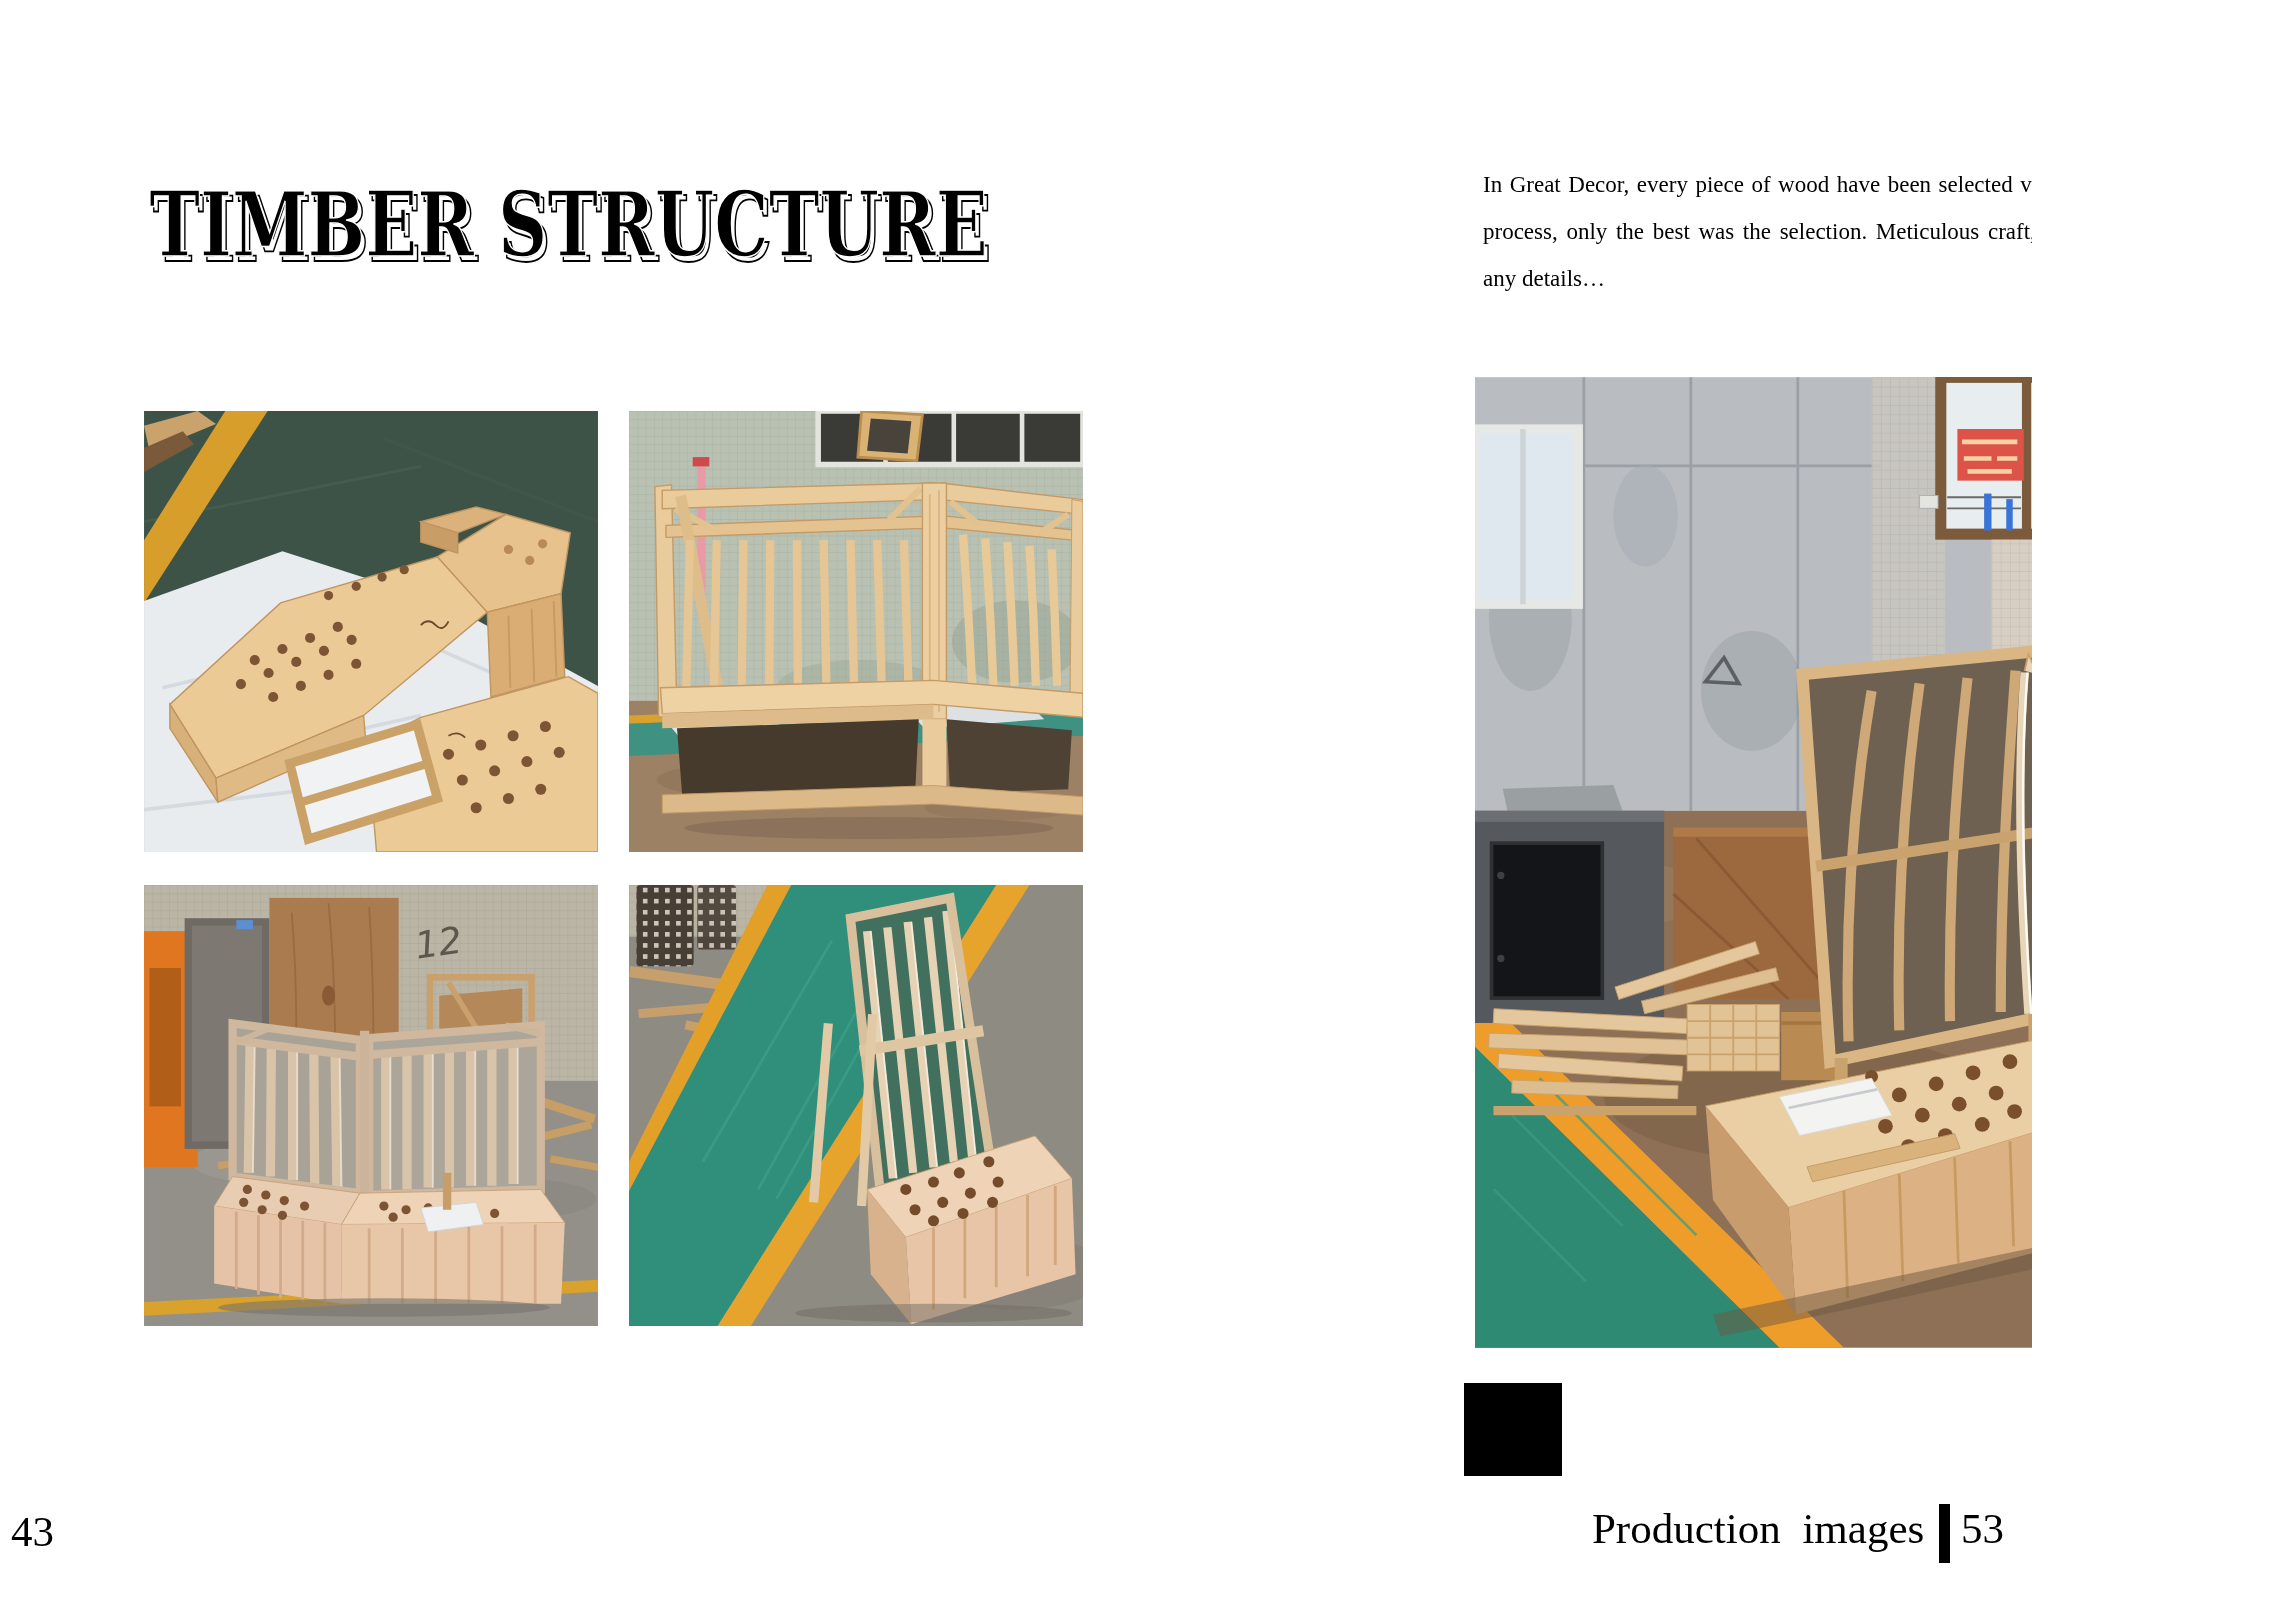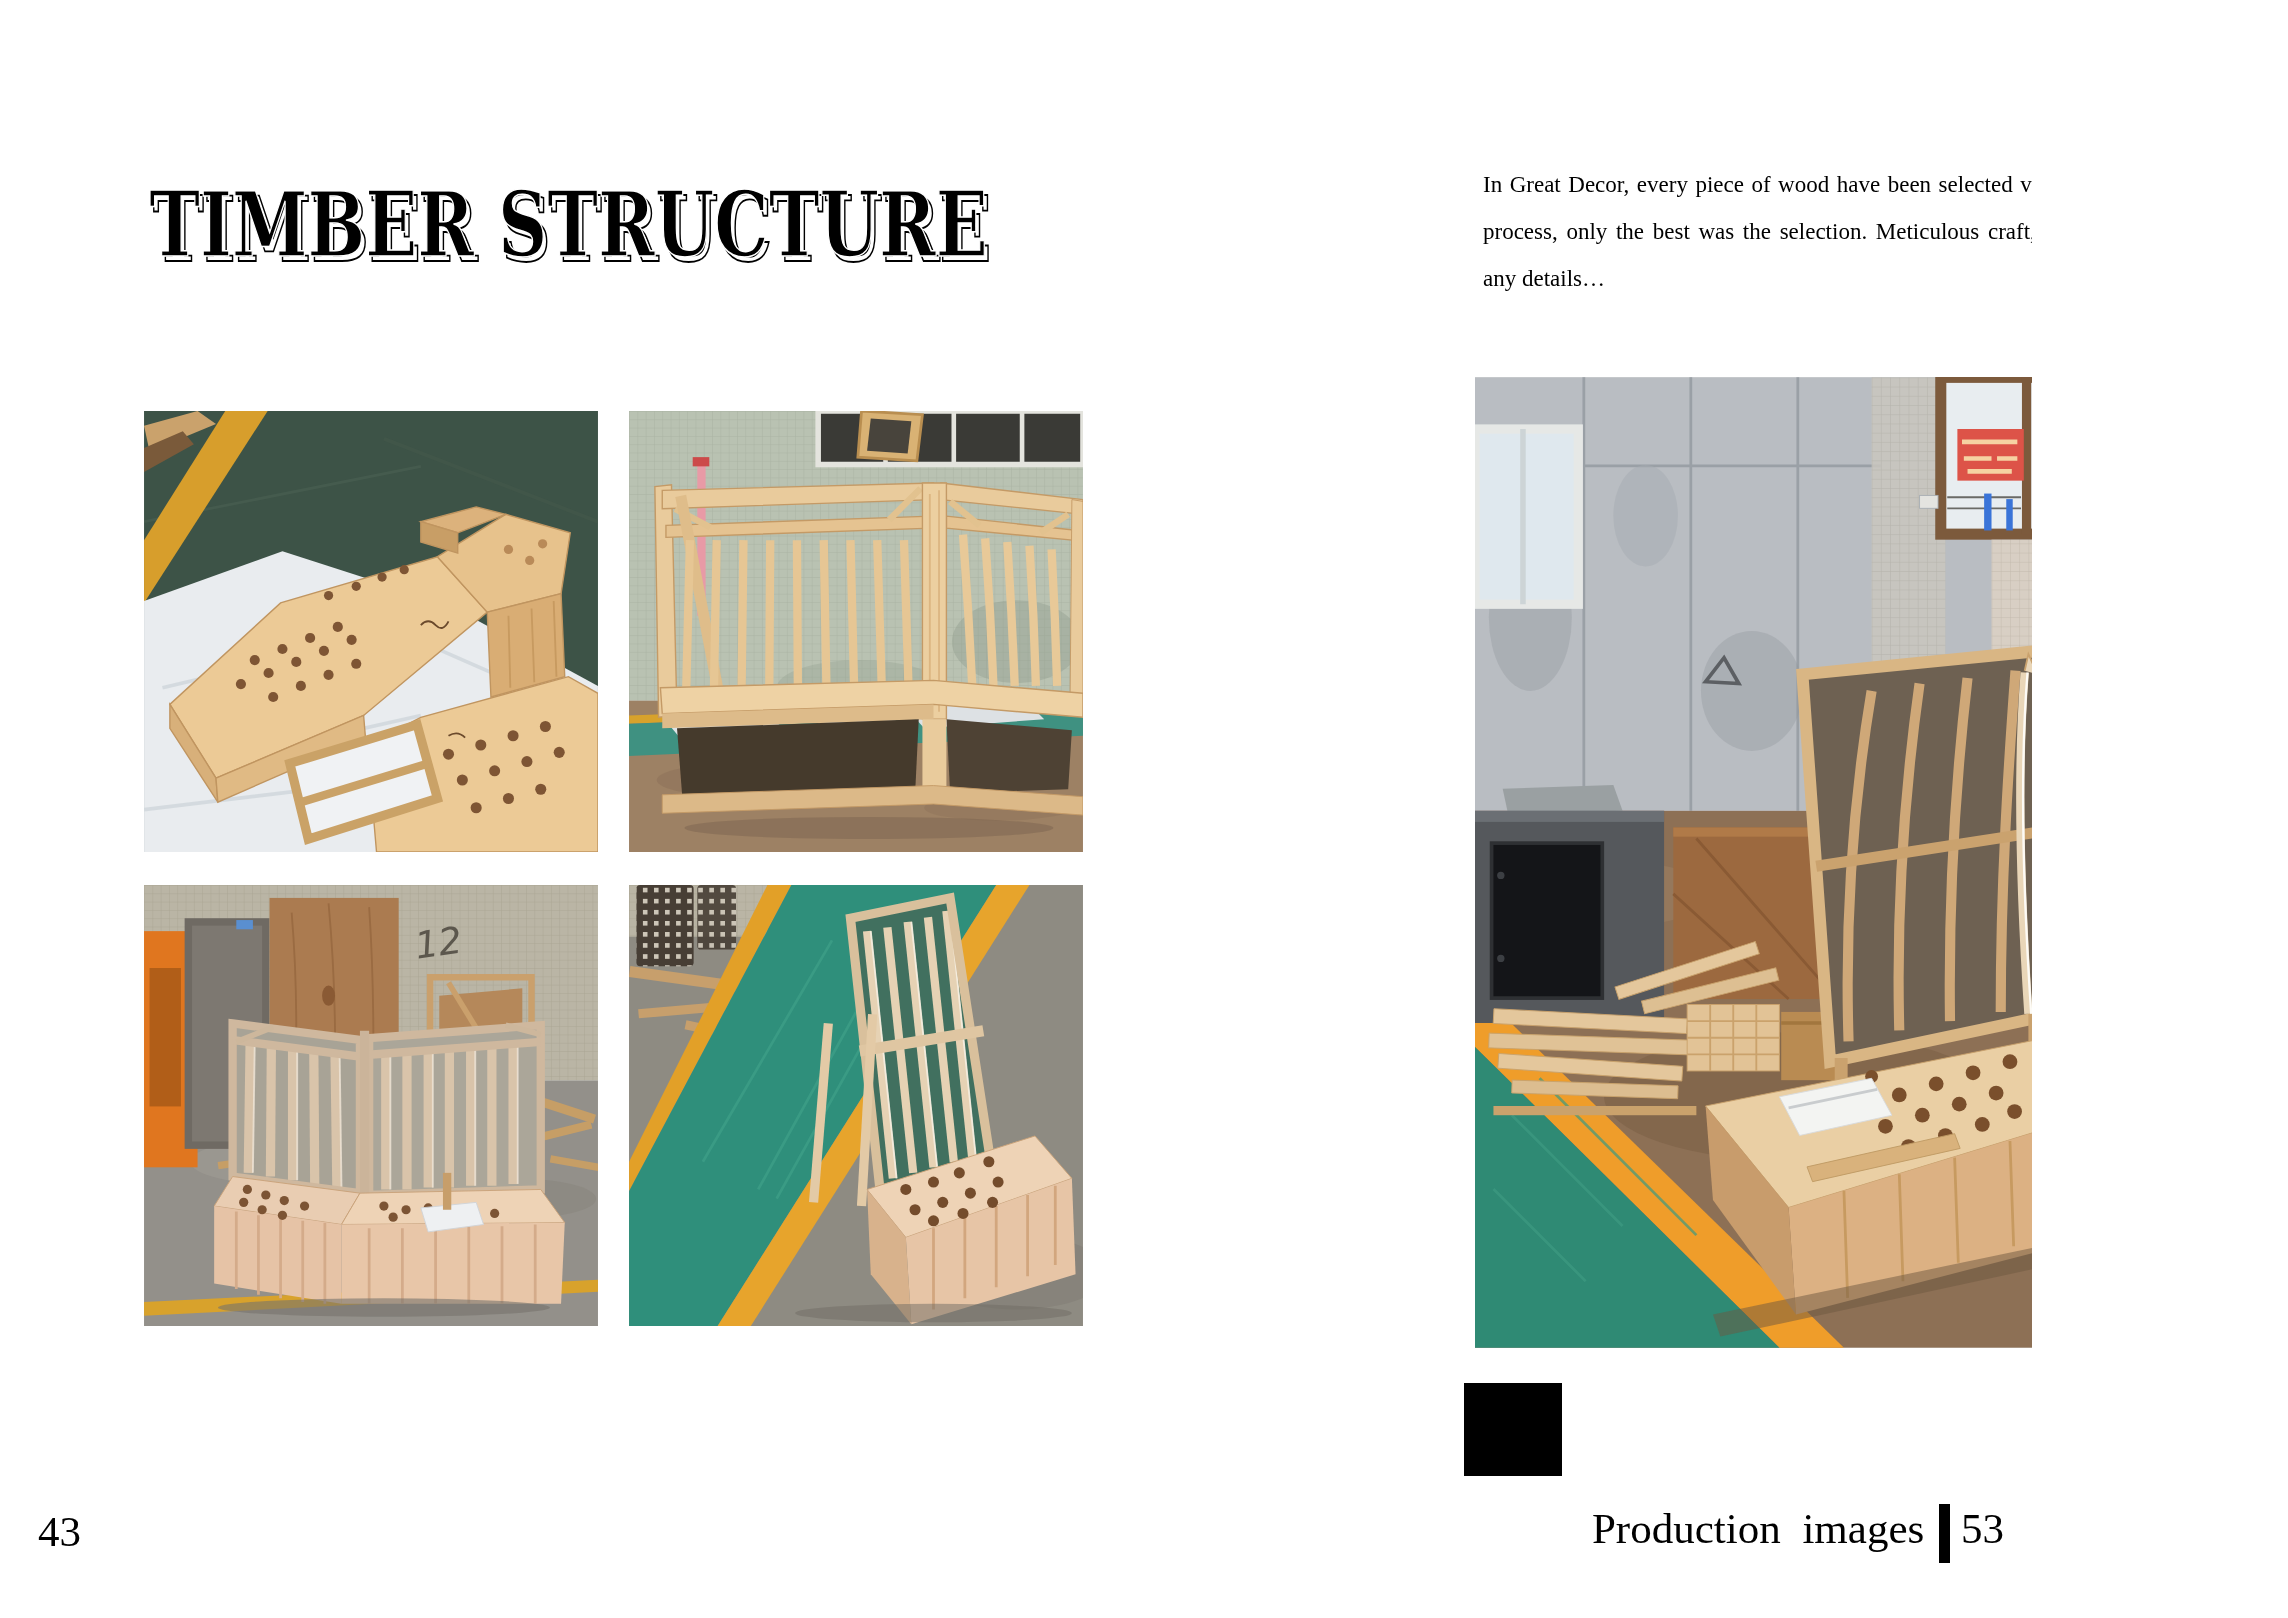--- a/index.html
+++ b/index.html
@@ -8,21 +8,21 @@
   .abs{position:absolute;}
   
   .title-svg{position:absolute;left:144px;top:175px;width:851px;height:103px;}
   .photo{position:absolute;overflow:hidden;background:#ddd;}
   .photo svg{display:block;width:100%;height:100%;}
   .p1{left:144px;top:411px;width:454px;height:441px;}
   .p2{left:629px;top:411px;width:454px;height:441px;}
   .p3{left:144px;top:885px;width:454px;height:441px;}
   .p4{left:629px;top:885px;width:454px;height:441px;}
   .p5{left:1475px;top:377px;width:677px;height:971px;}
-  .page-num-left{position:absolute;left:38px;top:1510px;font-size:43px;line-height:1;}
+  .page-num-left{position:absolute;left:11px;top:1510px;font-size:43px;line-height:1;}
   
   .intro{position:absolute;left:1475px;top:153px;width:680px;margin:8px;
          font-size:23px;line-height:47px;text-align:justify;}
   .black-square{position:absolute;left:1464px;top:1383px;width:98px;height:93px;background:#000;}
   .footer-right{position:absolute;top:1504px;right:28px;height:66px;display:flex;align-items:flex-start;}
   .footer-label{font-size:43px;word-spacing:11px;}
   .footer-bar{width:11px;height:59px;background:#000;margin:0 11px 0 14.8px;}
   .footer-num{font-size:43px;}
 </style>
 </head>

